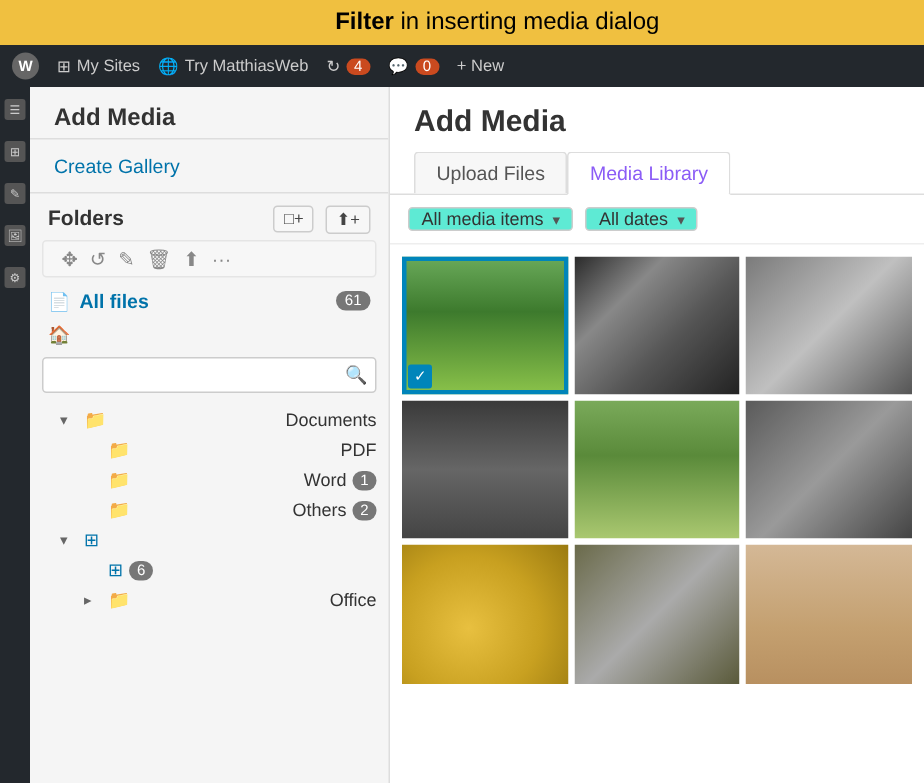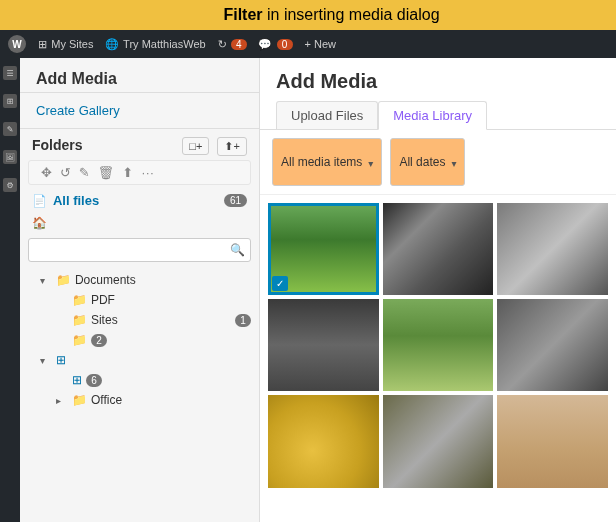--- a/index.html
+++ b/index.html
@@ -242,21 +242,21 @@
       font-size: 10px;
       flex-shrink: 0;
     }
 
     .tree-folder-icon {
       color: #f0ad4e;
       font-size: 12px;
       flex-shrink: 0;
     }
 
-    .tree-label { flex: 1; }
+    .tree-label { flex: 1; text-align: right; }
 
     .tree-badge {
       background: #777;
       color: #fff;
       border-radius: 8px;
       padding: 1px 5px;
       font-size: 10px;
       min-width: 16px;
       text-align: center;
     }
@@ -313,22 +313,22 @@
       padding: 8px 12px;
       gap: 8px;
       border-bottom: 1px solid #eee;
     }
 
     .filter-select {
       display: flex;
       align-items: flex-end;
       border: 1px solid #ccc;
       border-radius: 3px;
-      padding: 16px 8px;
-      background: #fdba74;
+      padding: 0 8px;
+      background: #5eead4;
       font-size: 12px;
       cursor: pointer;
       gap: 6px;
       color: #333;
     }
 
     .filter-select-arrow { color: #555; font-size: 10px; }
 
     
     .image-grid {
@@ -465,27 +465,28 @@
 
           <div class="tree-item indent-2">
             <span class="tree-chevron"> </span>
             <span class="tree-folder-icon">📁</span>
             <span class="tree-label">PDF</span>
           </div>
 
           <div class="tree-item indent-2">
             <span class="tree-chevron"> </span>
             <span class="tree-folder-icon">📁</span>
-            <span class="tree-label">Sites</span>
+            <span class="tree-label">Word</span>
             <span class="tree-badge">1</span>
           </div>
 
           <div class="tree-item indent-2">
             <span class="tree-chevron"> </span>
             <span class="tree-folder-icon">📁</span>
+            <span class="tree-label">Others</span>
             <span class="tree-badge">2</span>
           </div>
 
           <div class="tree-item indent-1">
             <span class="tree-chevron">▾</span>
             <span class="tree-folder-icon" style="color:#0073aa;">⊞</span>
           </div>
 
           <div class="tree-item indent-2">
             <span class="tree-chevron"> </span>

